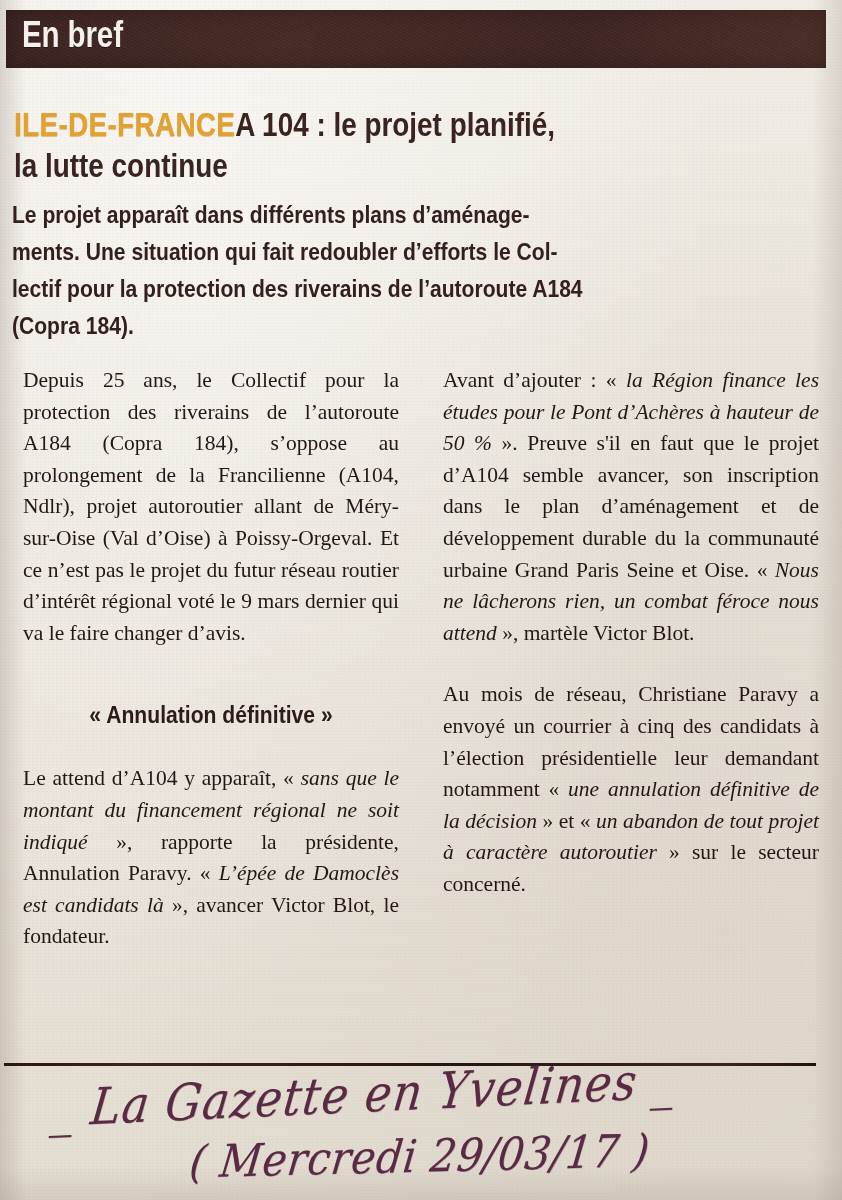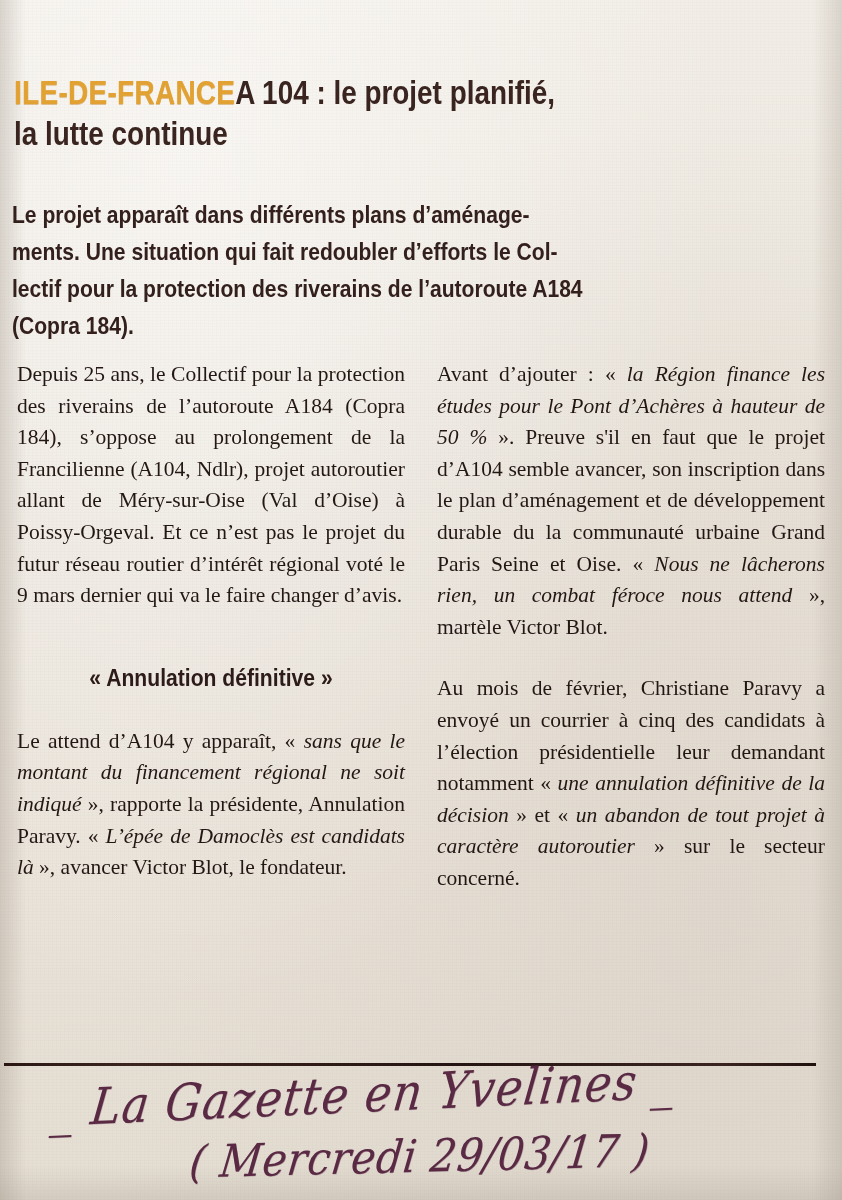--- a/index.html
+++ b/index.html
@@ -72,21 +72,21 @@
     color: #f4f1ec;
     transform: scaleX(0.80);
     transform-origin: left center;
     text-shadow: 0 1px 0 rgba(0,0,0,0.4);
   }
 
   
   .headline-block {
     position: absolute;
     left: 14px;
-    top: 72px;
+    top: 104px;
     width: 812px;
   }
   .headline-line {
     font-family: "Liberation Sans", sans-serif;
     font-weight: bold;
     font-size: 33px;
     line-height: 41px;
     color: #3a2420;
     transform: scaleX(0.845);
     transform-origin: left top;
@@ -130,21 +130,21 @@
   }
   .col { width: 394px; }
 
   .para {
     font-family: "Liberation Serif", serif;
     font-size: 21.5px;
     line-height: 31.6px;
     color: #231714;
     text-align: justify;
     text-justify: inter-word;
-    margin: 3px;
+    margin: 9px;
   }
   .para + .para { margin-top: 30px; }
   .para i, .para em { font-style: italic; }
 
   .subhead {
     font-family: "Liberation Sans", sans-serif;
     font-weight: bold;
     font-size: 24px;
     color: #2c1b18;
     text-align: center;
@@ -200,20 +200,23 @@
 </style>
 </head>
 <body>
 
 <div class="paper"></div>
 <div class="grain"></div>
 <div class="edge-shade"></div>
 
 <div class="sheet">
 
+  <div class="banner">
+    <div class="banner-title">En bref</div>
+  </div>
 
   <div class="headline-block">
     <div class="headline-line"><span class="kicker">ILE-DE-FRANCE</span><span class="headline-main">A 104 : le projet planifié,</span></div>
     <div class="headline-line headline-main">la lutte continue</div>
   </div>
 
   <div class="standfirst">
     <div class="sfline">Le projet apparaît dans différents plans d’aménage-</div>
     <div class="sfline">ments. Une situation qui fait redoubler d’efforts le Col-</div>
     <div class="sfline">lectif pour la protection des riverains de l’autoroute A184</div>
@@ -223,21 +226,21 @@
   <div class="columns">
 
     <div class="col">
       <p class="para">Depuis 25 ans, le Collectif pour la protection des riverains de l’autoroute A184 (Copra 184), s’oppose au prolongement de la Francilienne (A104, Ndlr), projet autoroutier allant de Méry-sur-Oise (Val d’Oise) à Poissy-Orgeval. Et ce n’est pas le projet du futur réseau routier d’intérêt régional voté le 9 mars dernier qui va le faire changer d’avis.</p>
       <div class="subhead">« Annulation définitive »</div>
       <p class="para"><span>Le attend d’A104 y apparaît, « </span><i>sans que le montant du financement régional ne soit indiqué</i><span> », rapporte la présidente, Annulation Paravy. « </span><i>L’épée de Damoclès est candidats là</i><span> », avancer Victor Blot, le fondateur.</span></p>
     </div>
 
     <div class="col">
       <p class="para"><span>Avant d’ajouter : « </span><i>la Région finance les études pour le Pont d’Achères à hauteur de 50 %</i><span> ». Preuve s'il en faut que le projet d’A104 semble avancer, son inscription dans le plan d’aménagement et de développement durable du la communauté urbaine Grand Paris Seine et Oise. « </span><i>Nous ne lâcherons rien, un combat féroce nous attend</i><span> », martèle Victor Blot.</span></p>
-      <p class="para"><span>Au mois de février, Christiane Paravy a envoyé un courrier à cinq des candidats à l’élection présidentielle leur demandant notamment « </span><i>une annulation définitive de la décision</i><span> » et « </span><i>un abandon de tout projet à caractère autoroutier</i><span> » sur le secteur concerné.</span></p>
+      <p class="para"><span>Au mois de réseau, Christiane Paravy a envoyé un courrier à cinq des candidats à l’élection présidentielle leur demandant notamment « </span><i>une annulation définitive de la décision</i><span> » et « </span><i>un abandon de tout projet à caractère autoroutier</i><span> » sur le secteur concerné.</span></p>
     </div>
 
   </div>
 
   <div class="bottom-rule"></div>
 
   <div class="handwriting">
     <div class="hw-line1">_ La Gazette en Yvelines _</div>
     <div class="hw-line2">( Mercredi 29/03/17 )</div>
   </div>

